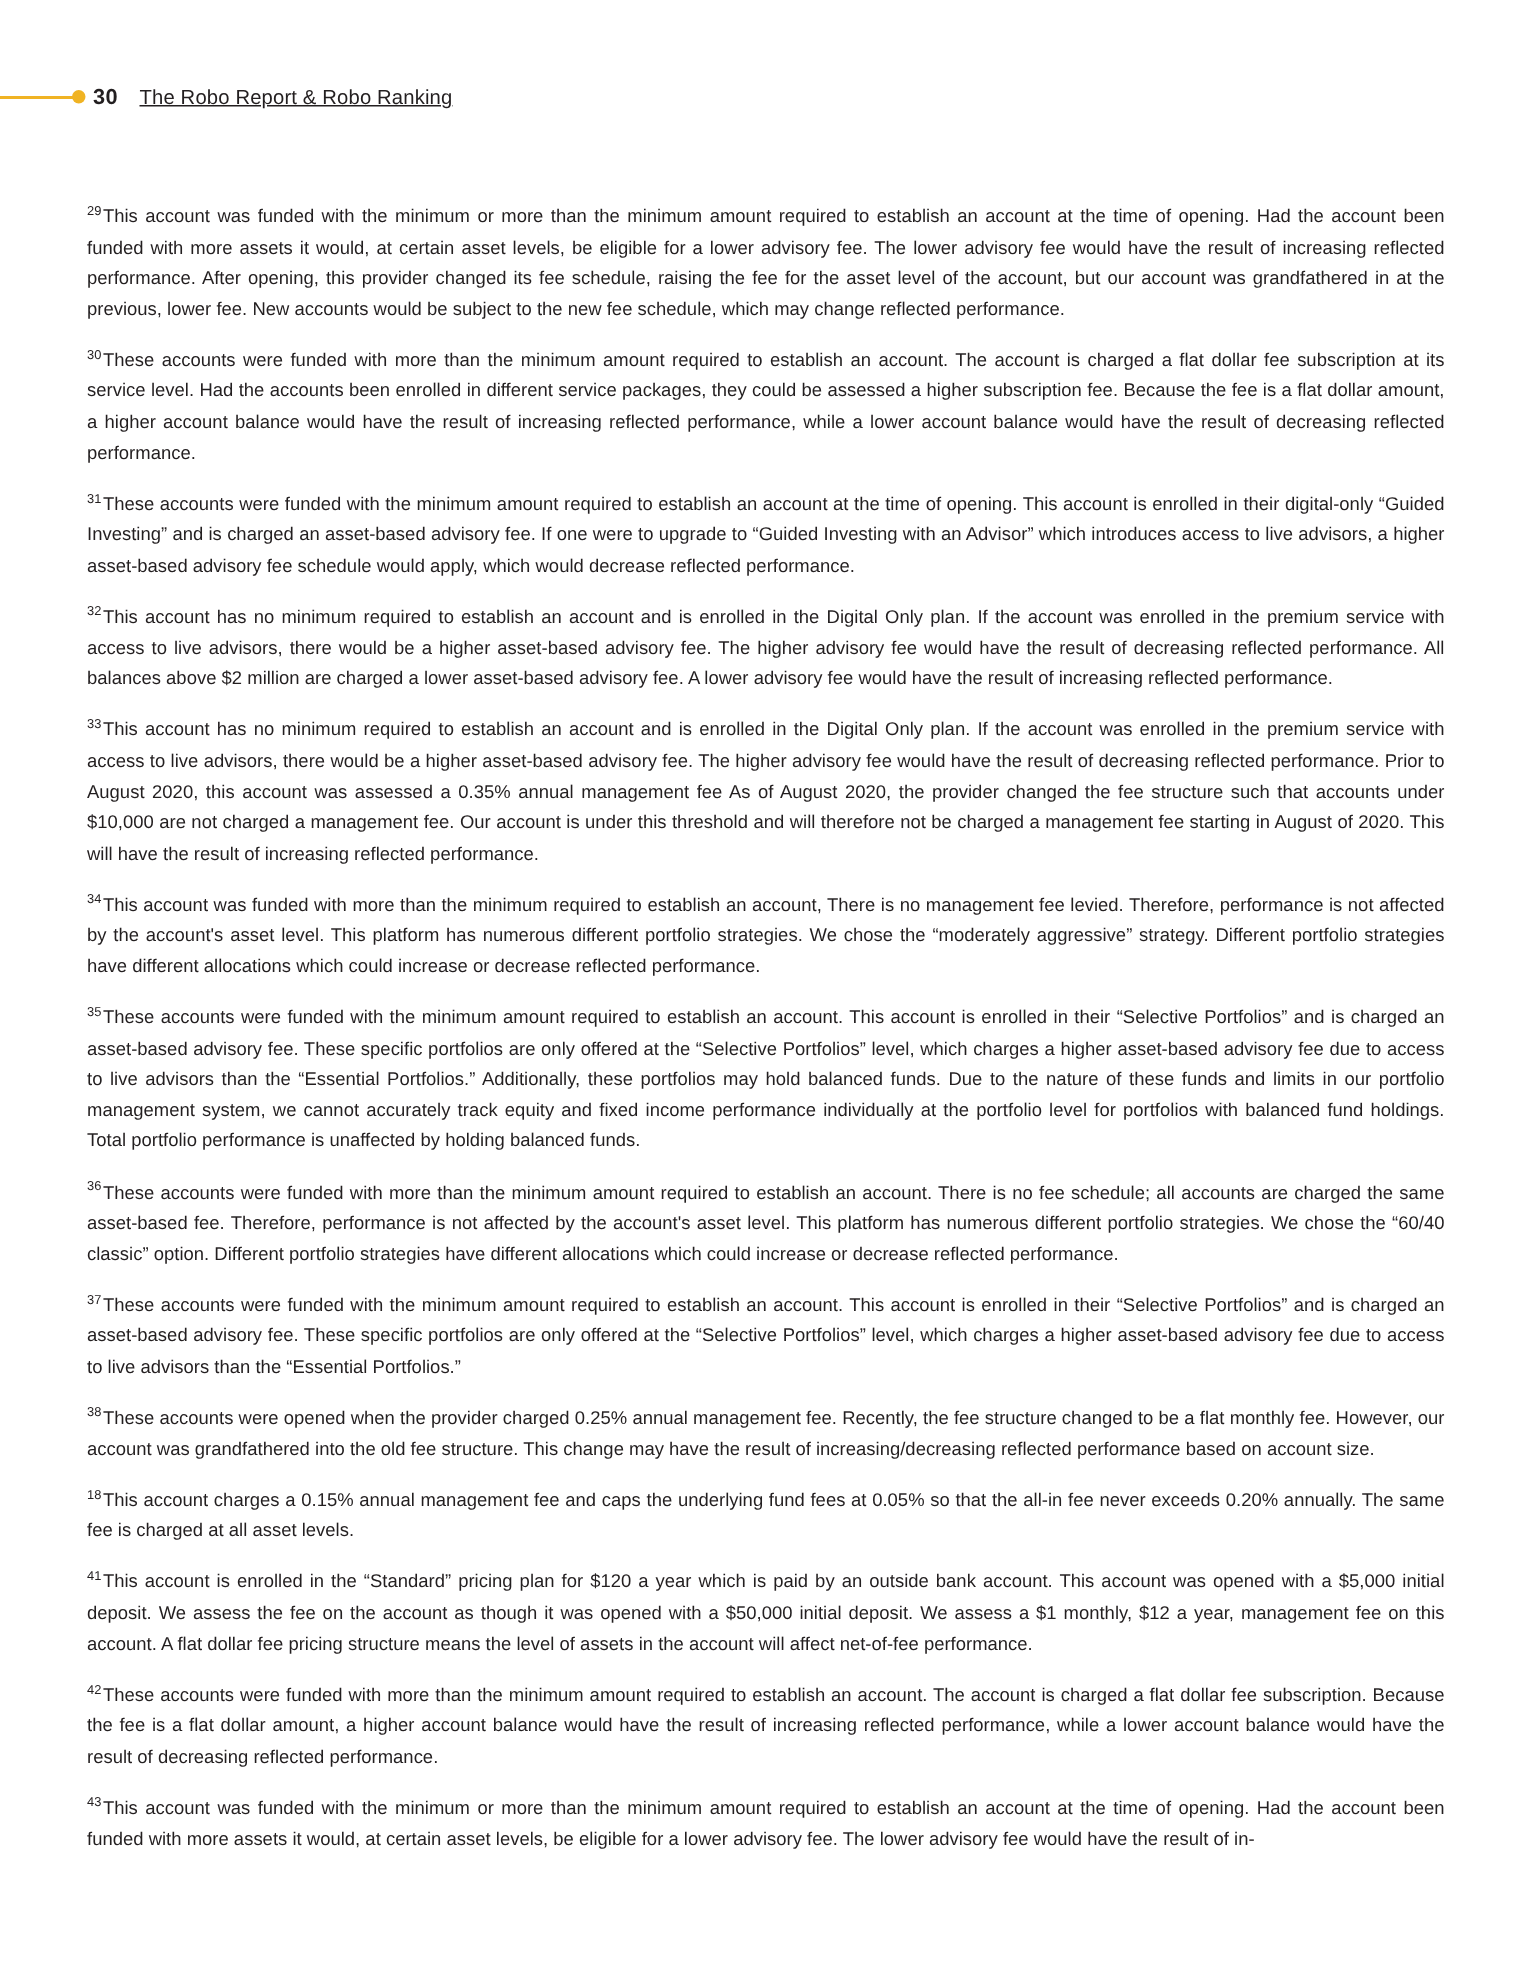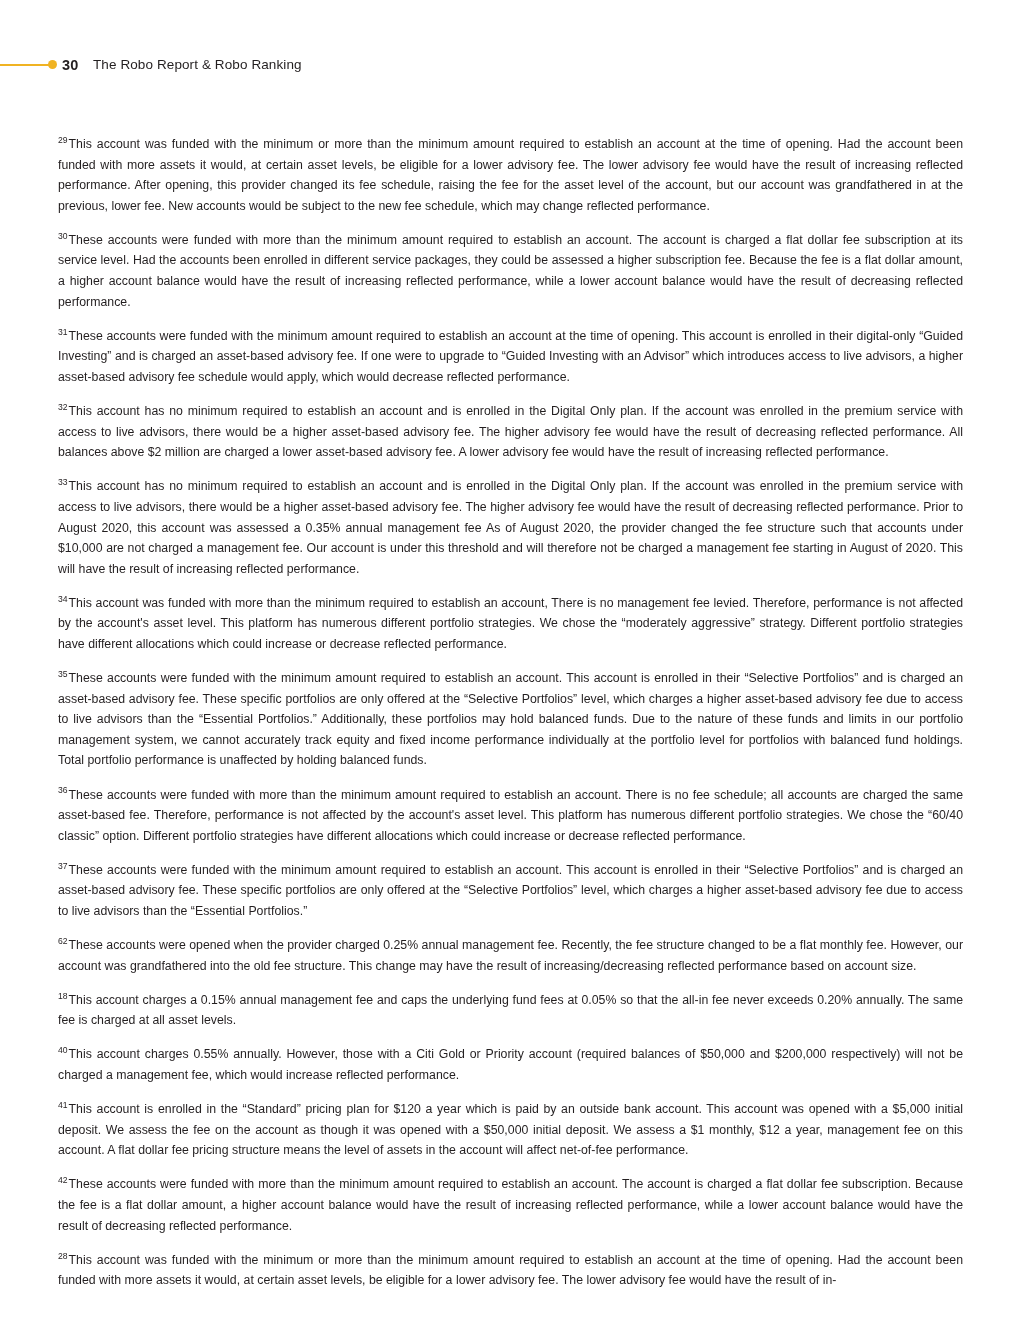--- a/index.html
+++ b/index.html
@@ -59,20 +59,21 @@
     color: #231f20;
   }
   .header-title {
     position: absolute;
     left: 93px;
     top: 0;
     font-size: 13.5px;
     line-height: 26px;
     color: #231f20;
     letter-spacing: 0.1px;
+    text-decoration: underline;
   }
 
   
   .content {
     position: absolute;
     left: 58px;
     top: 134px;
     width: 905px;
   }
   .note {
@@ -110,21 +111,20 @@
   <div class="content">
     <p class="note"><sup>29</sup><span>This account was funded with the minimum or more than the minimum amount required to establish an account at the time of opening. Had the account been funded with more assets it would, at certain asset levels, be eligible for a lower advisory fee. The lower advisory fee would have the result of increasing reflected performance. After opening, this provider changed its fee schedule, raising the fee for the asset level of the account, but our account was grandfathered in at the previous, lower fee. New accounts would be subject to the new fee schedule, which may change reflected performance.</span></p>
     <p class="note"><sup>30</sup><span>These accounts were funded with more than the minimum amount required to establish an account. The account is charged a flat dollar fee subscription at its service level. Had the accounts been enrolled in different service packages, they could be assessed a higher subscription fee. Because the fee is a flat dollar amount, a higher account balance would have the result of increasing reflected performance, while a lower account balance would have the result of decreasing reflected performance.</span></p>
     <p class="note"><sup>31</sup><span>These accounts were funded with the minimum amount required to establish an account at the time of opening. This account is enrolled in their digital-only “Guided Investing” and is charged an asset-based advisory fee. If one were to upgrade to “Guided Investing with an Advisor” which introduces access to live advisors, a higher asset-based advisory fee schedule would apply, which would decrease reflected performance.</span></p>
     <p class="note"><sup>32</sup><span>This account has no minimum required to establish an account and is enrolled in the Digital Only plan. If the account was enrolled in the premium service with access to live advisors, there would be a higher asset-based advisory fee. The higher advisory fee would have the result of decreasing reflected performance. All balances above $2 million are charged a lower asset-based advisory fee. A lower advisory fee would have the result of increasing reflected performance.</span></p>
     <p class="note"><sup>33</sup><span>This account has no minimum required to establish an account and is enrolled in the Digital Only plan. If the account was enrolled in the premium service with access to live advisors, there would be a higher asset-based advisory fee. The higher advisory fee would have the result of decreasing reflected performance. Prior to August 2020, this account was assessed a 0.35% annual management fee  As of August 2020, the provider changed the fee structure such that accounts under $10,000 are not charged a management fee. Our account is under this threshold and will therefore not be charged a management fee starting in August of 2020. This will have the result of increasing reflected performance.</span></p>
     <p class="note"><sup>34</sup><span>This account was funded with more than the minimum required to establish an account, There is no management fee levied. Therefore, performance is not affected by the account's asset level. This platform has numerous different portfolio strategies. We chose the “moderately aggressive” strategy. Different portfolio strategies have different allocations which could increase or decrease reflected performance.</span></p>
     <p class="note"><sup>35</sup><span>These accounts were funded with the minimum amount required to establish an account. This account is enrolled in their “Selective Portfolios” and is charged an asset-based advisory fee. These specific portfolios are only offered at the “Selective Portfolios” level, which charges a higher asset-based advisory fee due to access to live advisors than the “Essential Portfolios.” Additionally, these portfolios may hold balanced funds. Due to the nature of these funds and limits in our portfolio management system, we cannot accurately track equity and fixed income performance individually at the portfolio level for portfolios with balanced fund holdings. Total portfolio performance is unaffected by holding balanced funds.</span></p>
     <p class="note"><sup>36</sup><span>These accounts were funded with more than the minimum amount required to establish an account. There is no fee schedule; all accounts are charged the same asset-based fee. Therefore, performance is not affected by the account's asset level. This platform has numerous different portfolio strategies. We chose the “60/40 classic” option. Different portfolio strategies have different allocations which could increase or decrease reflected performance.</span></p>
     <p class="note"><sup>37</sup><span>These accounts were funded with the minimum amount required to establish an account. This account is enrolled in their “Selective Portfolios” and is charged an asset-based advisory fee. These specific portfolios are only offered at the “Selective Portfolios” level, which charges a higher asset-based advisory fee due to access to live advisors than the “Essential Portfolios.”</span></p>
-    <p class="note"><sup>62</sup><span>These accounts were opened when the provider charged 0.25% annual management fee. Recently, the fee structure changed to be a flat monthly fee. However, our account was grandfathered into the old fee structure. This change may have the result of increasing/decreasing reflected performance based on account size.</span></p>
+    <p class="note"><sup>38</sup><span>These accounts were opened when the provider charged 0.25% annual management fee. Recently, the fee structure changed to be a flat monthly fee. However, our account was grandfathered into the old fee structure. This change may have the result of increasing/decreasing reflected performance based on account size.</span></p>
     <p class="note"><sup>18</sup><span>This account charges a 0.15% annual management fee and caps the underlying fund fees at 0.05% so that the all-in fee never exceeds 0.20% annually. The same fee is charged at all asset levels.</span></p>
-    <p class="note"><sup>40</sup><span>This account charges 0.55% annually. However, those with a Citi Gold or Priority account (required balances of $50,000 and $200,000 respectively) will not be charged a management fee, which would increase reflected performance.</span></p>
     <p class="note"><sup>41</sup><span>This account is enrolled in the “Standard” pricing plan for $120 a year which is paid by an outside bank account.  This account was opened with a $5,000 initial deposit.  We assess the fee on the account as though it was opened with a $50,000 initial deposit.  We assess a $1 monthly, $12 a year, management fee on this account.  A flat dollar fee pricing structure means the level of assets in the account will affect net-of-fee performance.</span></p>
     <p class="note"><sup>42</sup><span>These accounts were funded with more than the minimum amount required to establish an account. The account is charged a flat dollar fee subscription. Because the fee is a flat dollar amount, a higher account balance would have the result of increasing reflected performance, while a lower account balance would have the result of decreasing reflected performance.</span></p>
-    <p class="note"><sup>28</sup><span>This account was funded with the minimum or more than the minimum amount required to establish an account at the time of opening. Had the account been funded with more assets it would, at certain asset levels, be eligible for a lower advisory fee. The lower advisory fee would have the result of in-</span></p>
+    <p class="note"><sup>43</sup><span>This account was funded with the minimum or more than the minimum amount required to establish an account at the time of opening. Had the account been funded with more assets it would, at certain asset levels, be eligible for a lower advisory fee. The lower advisory fee would have the result of in-</span></p>
   </div>
 
 </div>
 
 </body></html>

